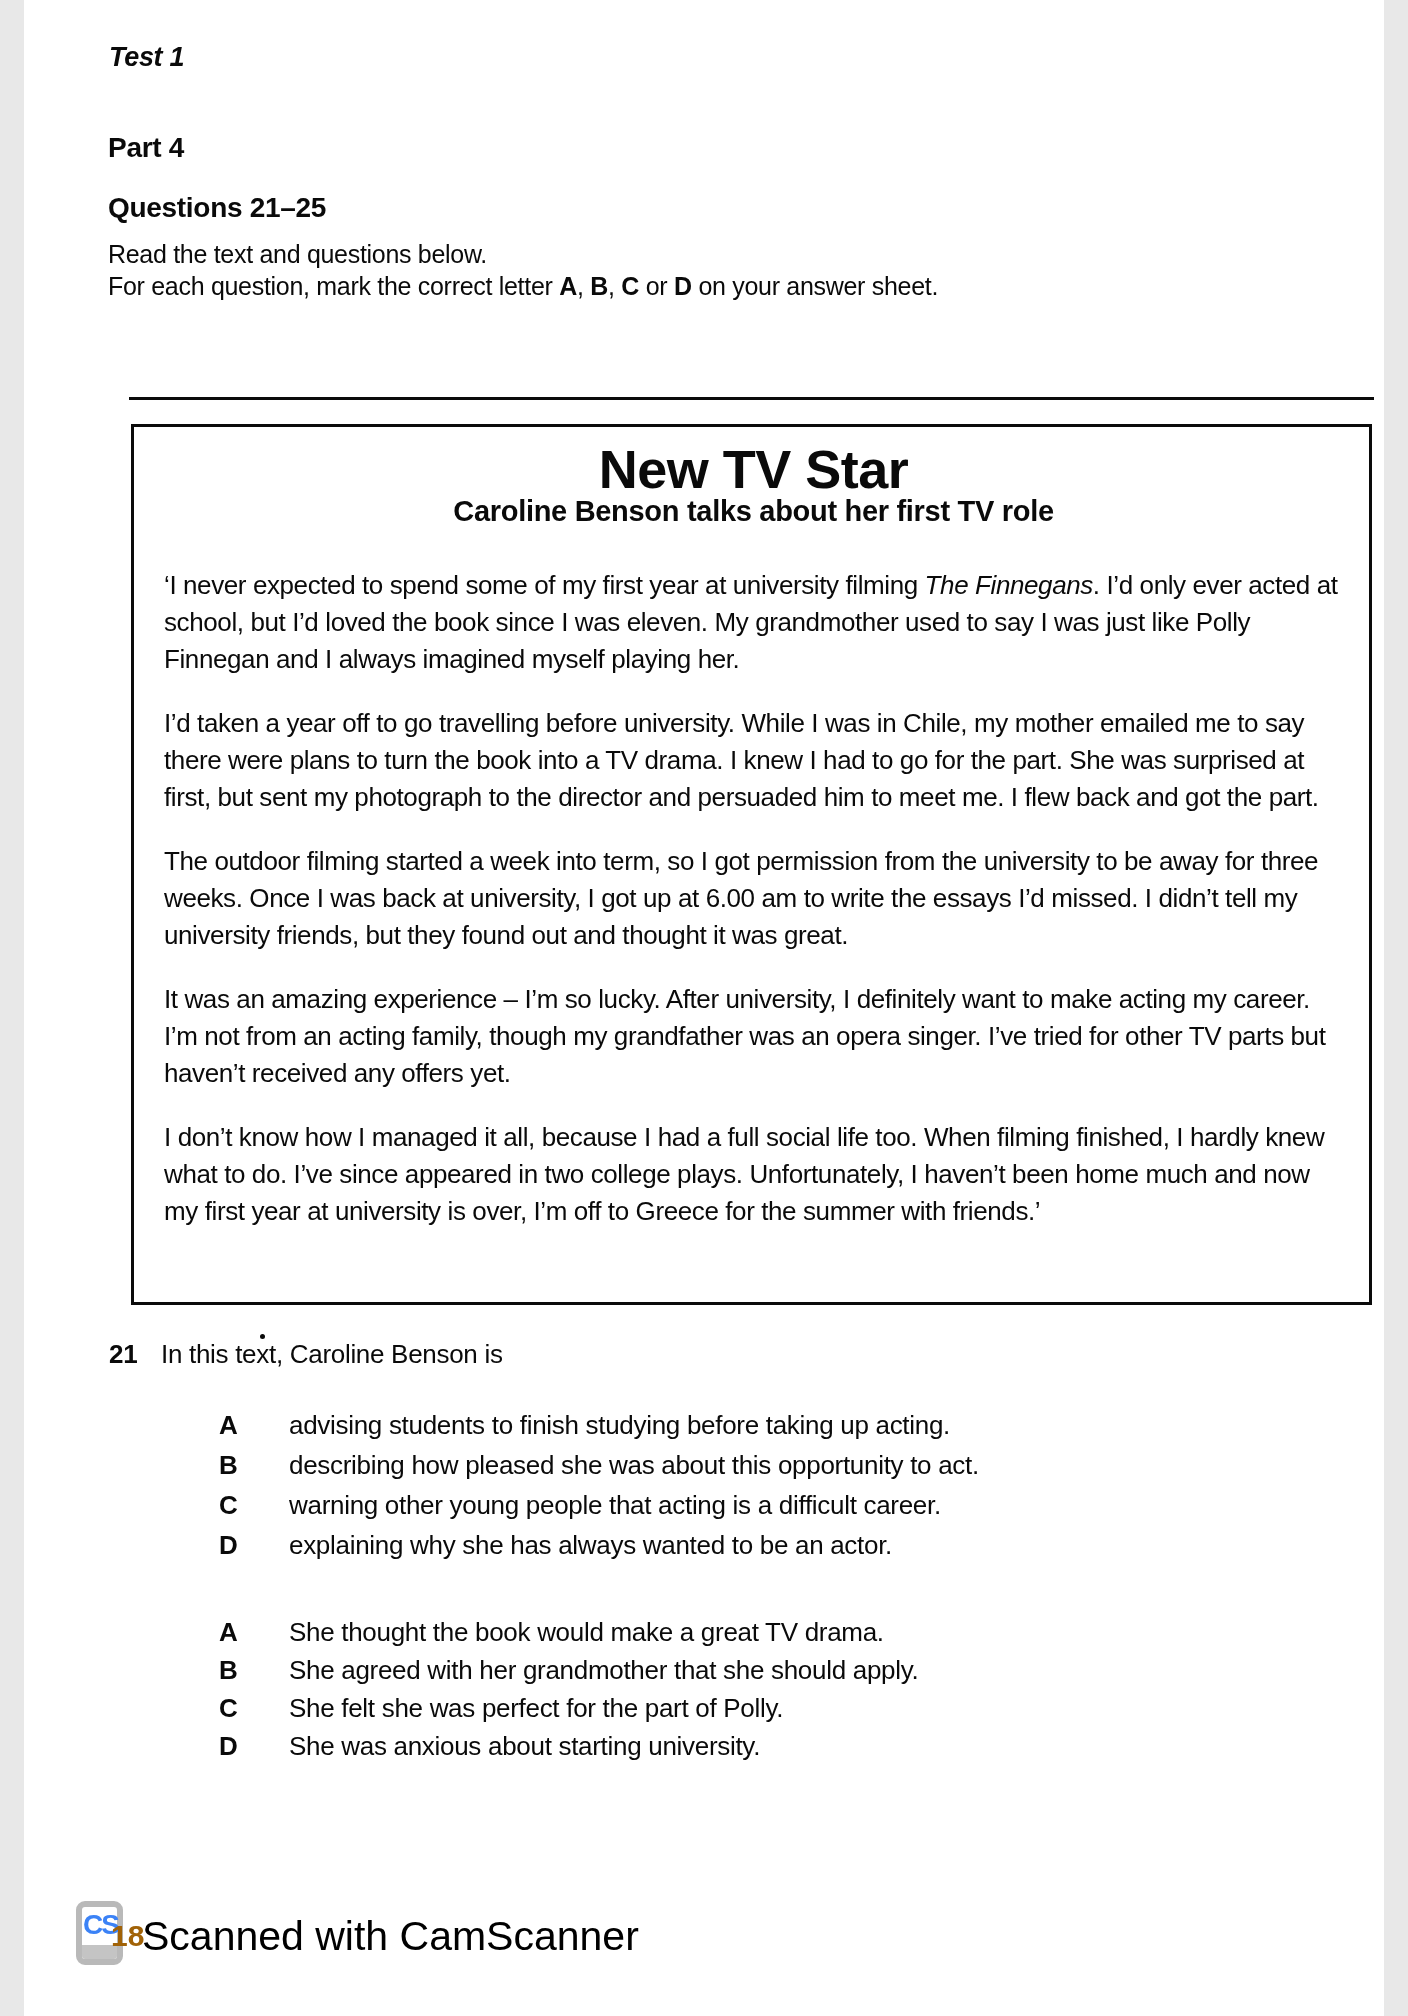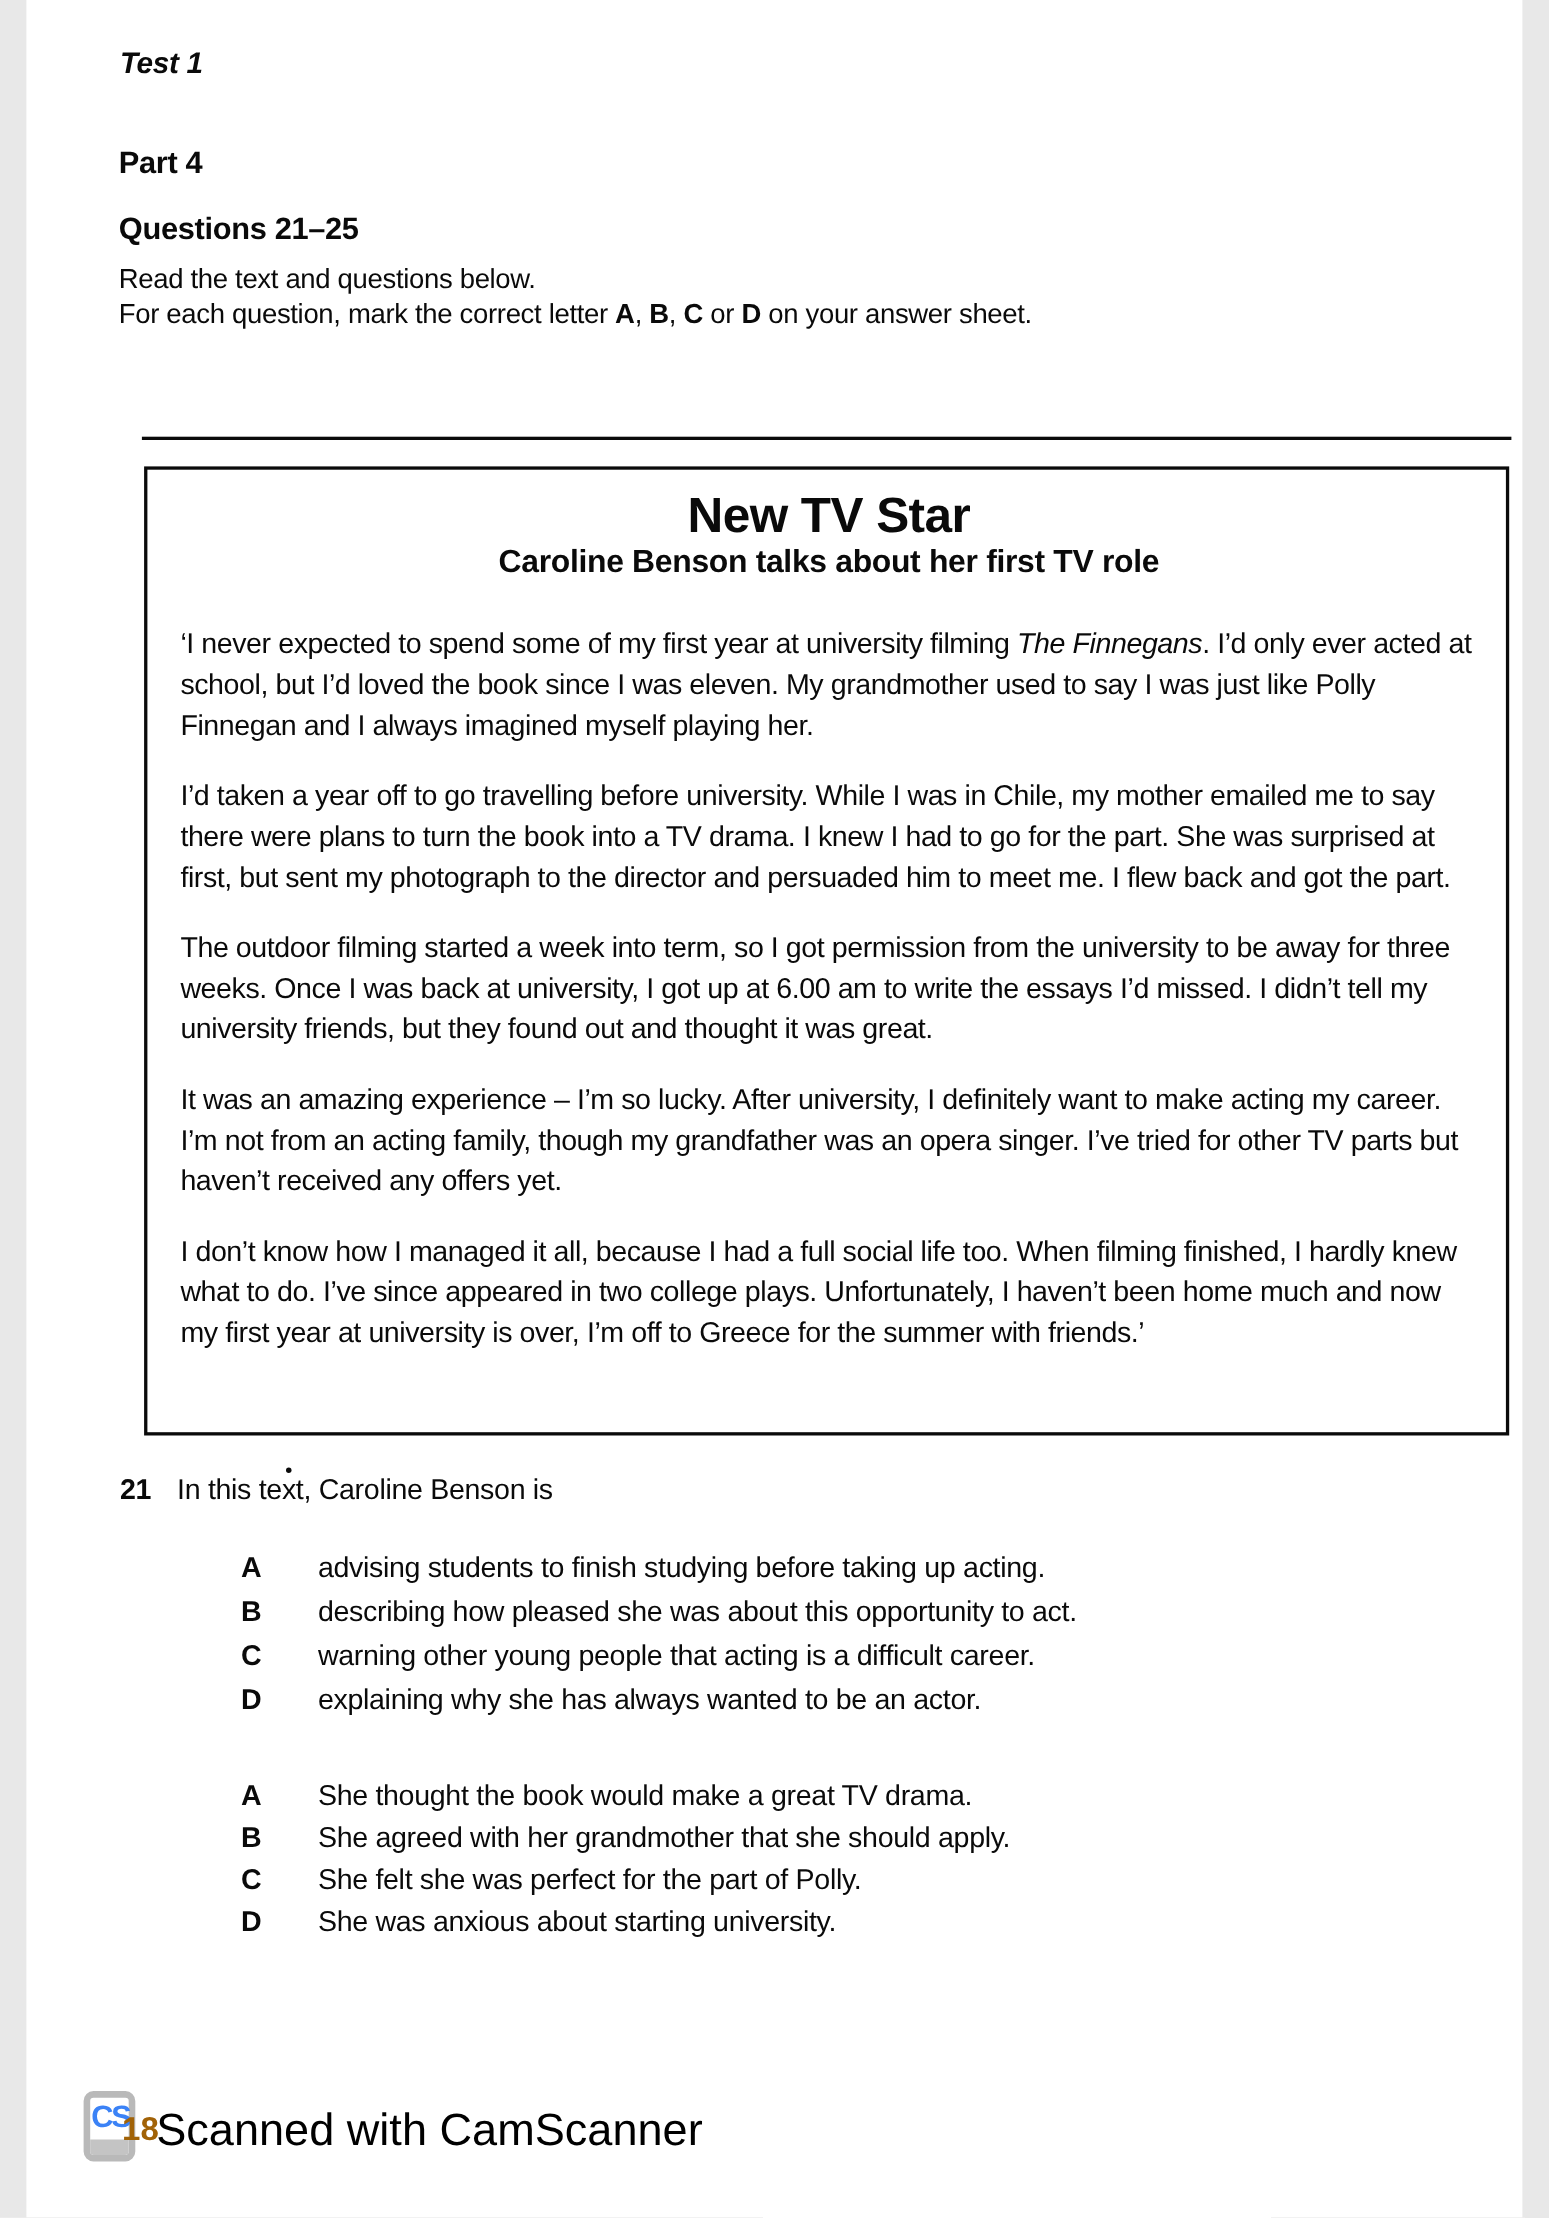--- a/index.html
+++ b/index.html
@@ -37,21 +37,21 @@
     width: 1245px; height: 3px; background: #0a0a0a;
   }
   .article-box {
     position: absolute; left: 107px; top: 424px;
     width: 1241px; height: 881px;
     border: 3px solid #0a0a0a;
     padding: 0 26px 0 30px;
   }
   .article-title {
     margin-top: 18px; text-align: center;
-    font-size: 45px; line-height: 48px; font-weight: bold;
+    font-size: 54px; line-height: 48px; font-weight: bold;
     letter-spacing: -0.5px;
   }
   .article-subtitle {
     margin-top: 3px; text-align: center;
     font-size: 29px; line-height: 31px; font-weight: bold;
     letter-spacing: -0.3px;
   }
   .article-box p {
     font-size: 26px; line-height: 37px; letter-spacing: -0.4px;
     margin-top: 27px;

